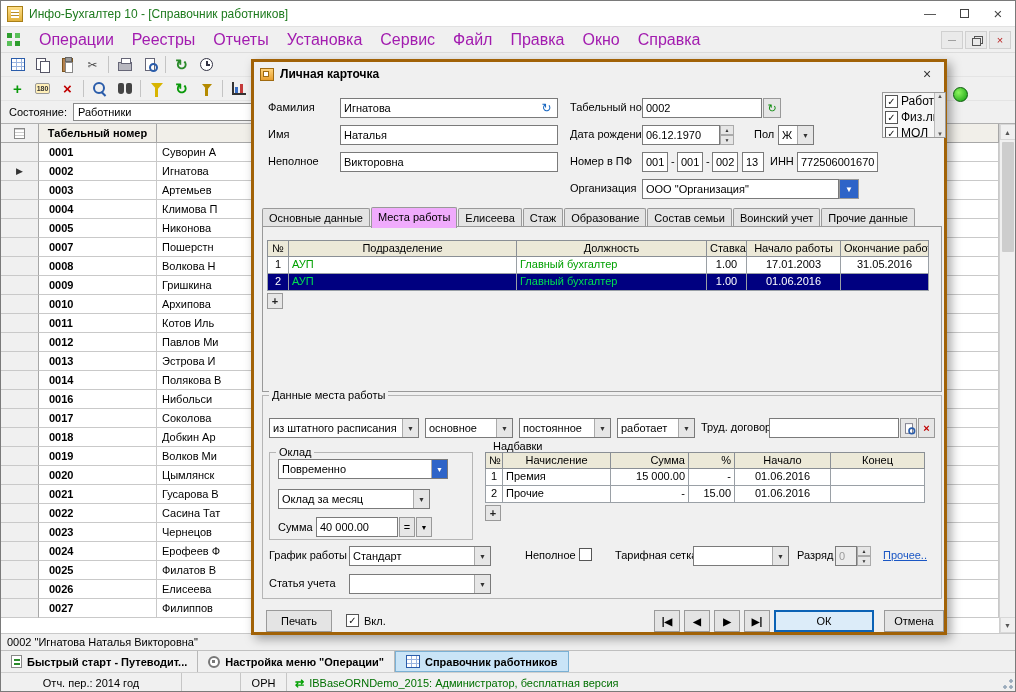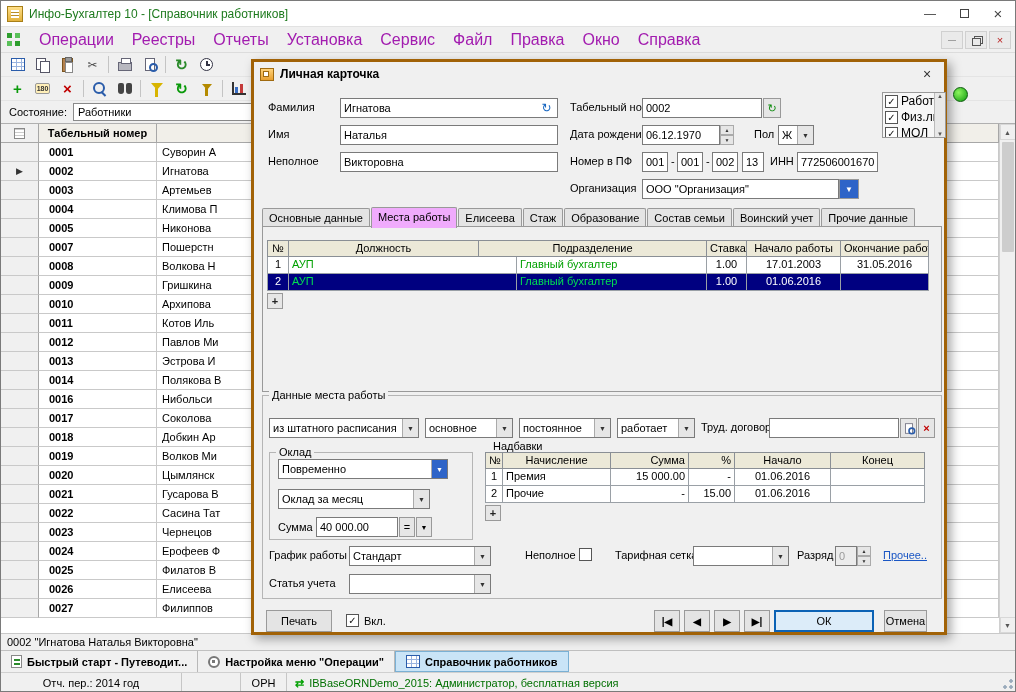--- a/index.html
+++ b/index.html
@@ -547,22 +547,22 @@
         <div class="dtab" data-name="tab-Стаж">Стаж</div>
         <div class="dtab" data-name="tab-Образование">Образование</div>
         <div class="dtab" data-name="tab-Состав семьи">Состав семьи</div>
         <div class="dtab" data-name="tab-Воинский учет">Воинский учет</div>
         <div class="dtab" data-name="tab-Прочие данные">Прочие данные</div>
       </div>
     <div class="tabframe" data-name="tab-content-frame">
       <div class="gtable" data-name="jobs-table">
           <div class="trow thead" data-name="table-header-row">
             <div class="tcell c0" data-name="column-header">№</div>
+            <div class="tcell c1" data-name="column-header">Подразделение</div>
             <div class="tcell c2" data-name="column-header">Должность</div>
-            <div class="tcell c1" data-name="column-header">Подразделение</div>
             <div class="tcell c3" data-name="column-header">Ставка</div>
             <div class="tcell c4" data-name="column-header">Начало работы</div>
             <div class="tcell c5" data-name="column-header">Окончание работы</div>
           </div>
           <div class="trow" data-name="table-row">
             <div class="tcell c0" data-name="cell">1</div>
             <div class="tcell c1 green" data-name="cell">АУП</div>
             <div class="tcell c2 green" data-name="cell">Главный бухгалтер</div>
             <div class="tcell c3" data-name="cell">1.00</div>
             <div class="tcell c4" data-name="cell">17.01.2003</div>
@@ -685,17 +685,17 @@
     <div class="btn abs" style="left:12px;top:548px;width:66px;height:22px" data-name="print-button">Печать</div>
     <span class="cb abs" style="left:92px;top:552px" data-name="on-checkbox">✓</span>
     <span class="lbl" style="left:110px;top:553px" data-name="on-label">Вкл.</span>
     <div class="navwrap" data-name="nav-buttons">
         <div class="btn nav-btn" data-name="nav-first-button">|◀</div>
         <div class="btn nav-btn" data-name="nav-prev-button">◀</div>
         <div class="btn nav-btn" data-name="nav-next-button">▶</div>
         <div class="btn nav-btn" data-name="nav-last-button">▶|</div>
       </div>
     <div class="btn default abs" style="left:520px;top:548px;width:100px;height:22px" data-name="ok-button">ОК</div>
-    <div class="btn abs" style="left:630px;top:548px;width:43px;height:22px" data-name="cancel-button">Отмена</div>
+    <div class="btn abs" style="left:630px;top:548px;width:60px;height:22px" data-name="cancel-button">Отмена</div>
   </div>
 
   <div class="green-dot" data-name="record-active-indicator"></div>
 </div>
 
 </body></html>

